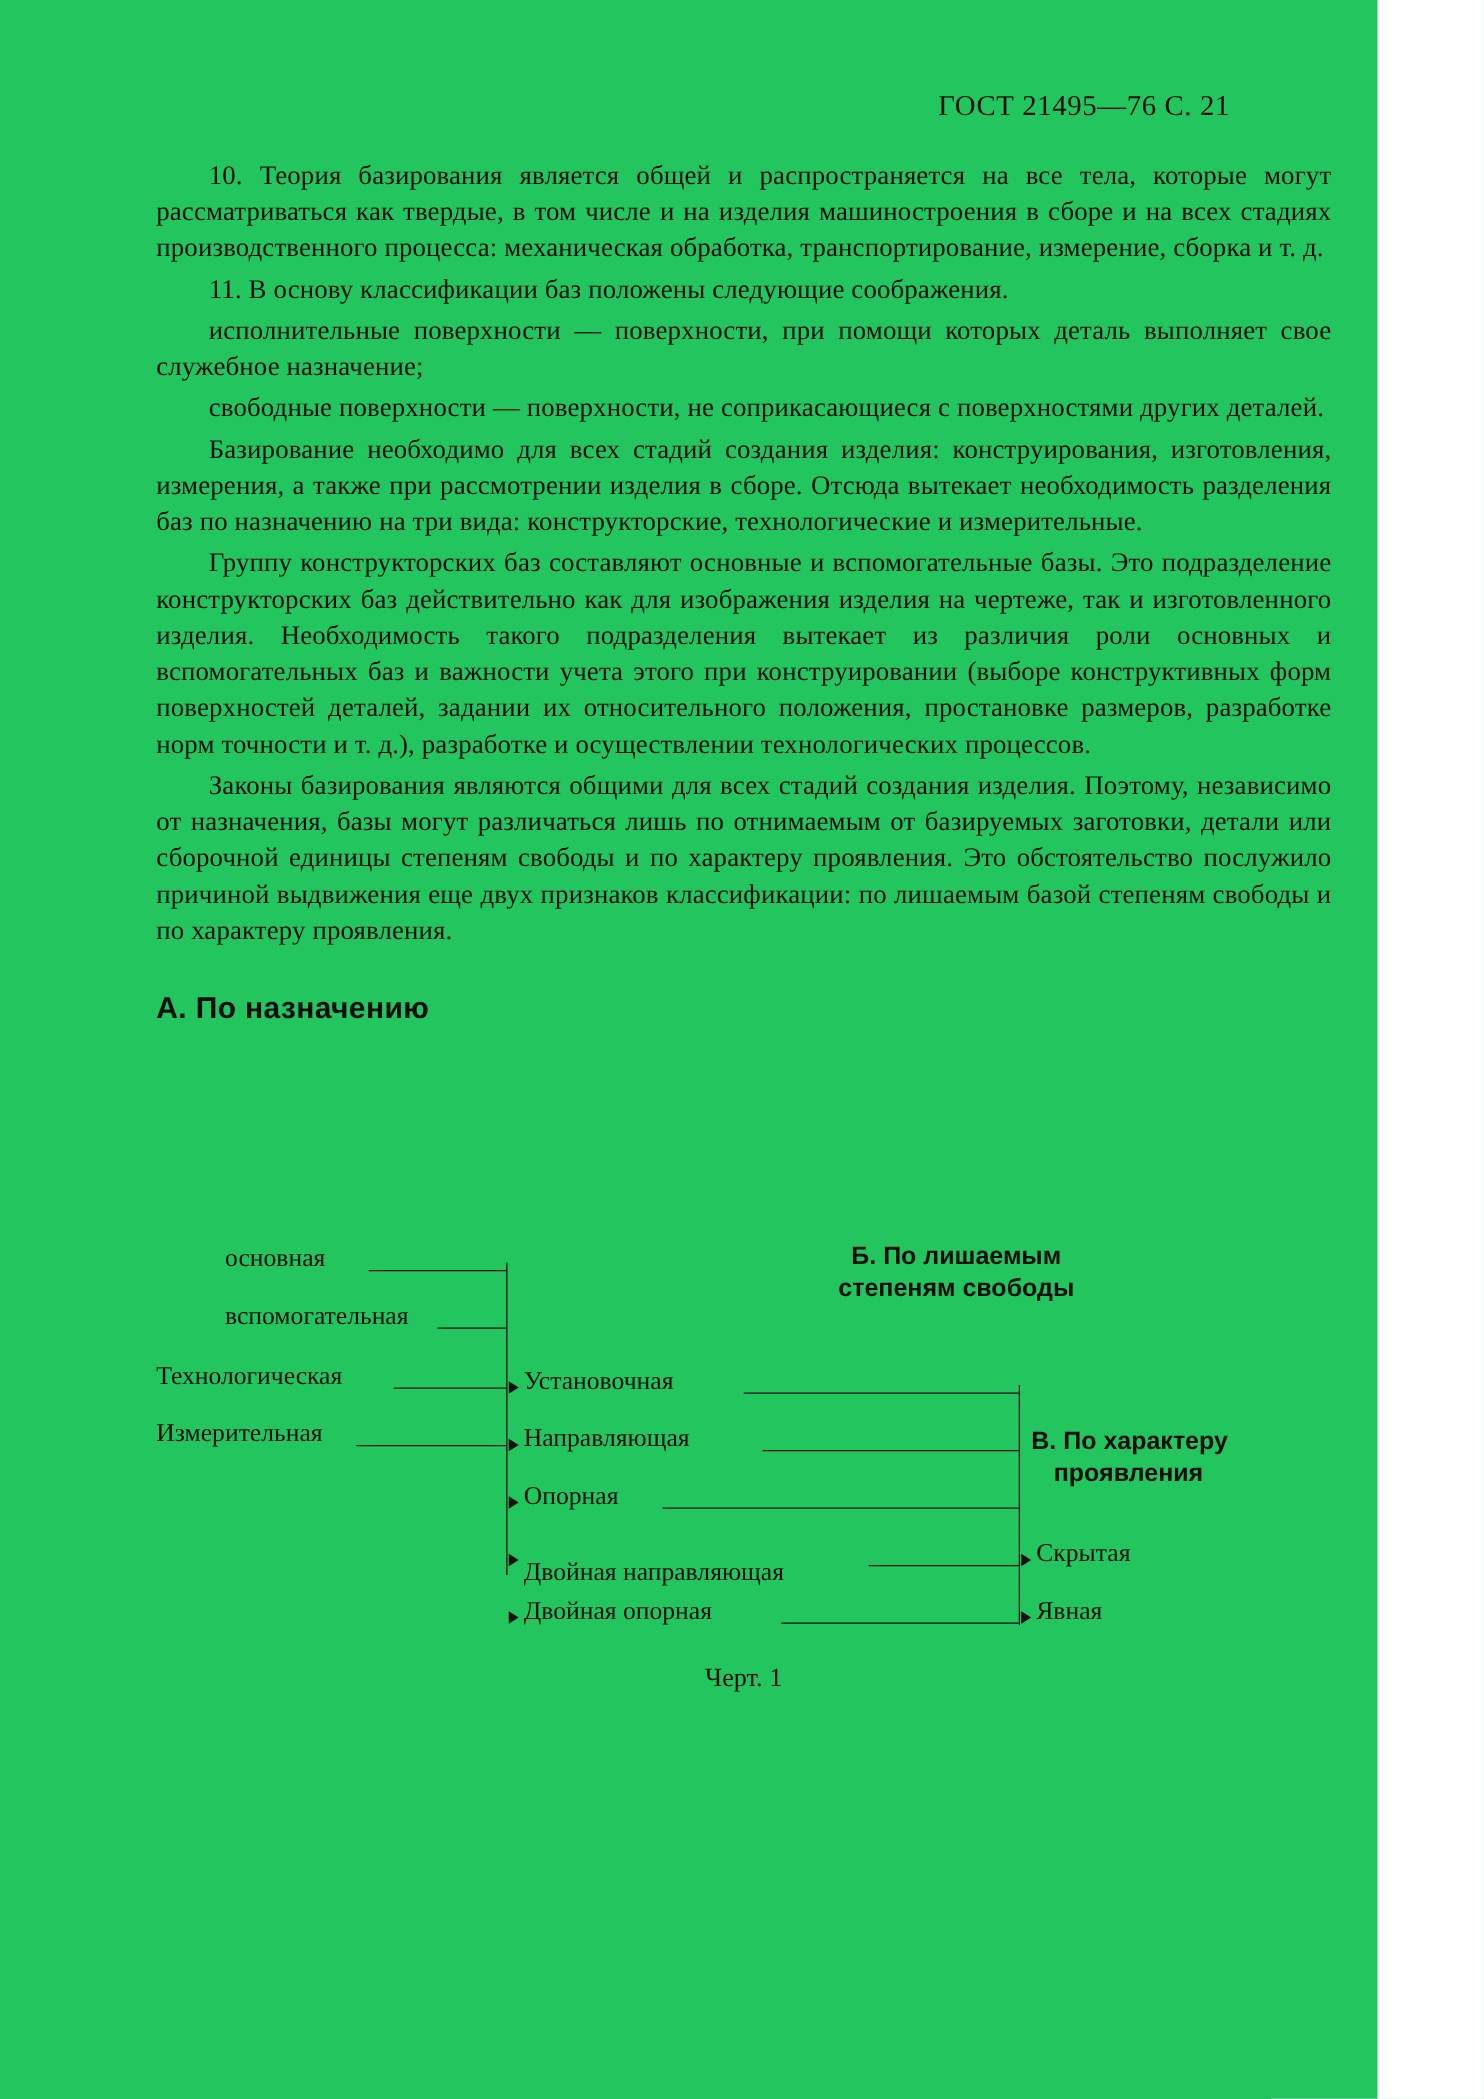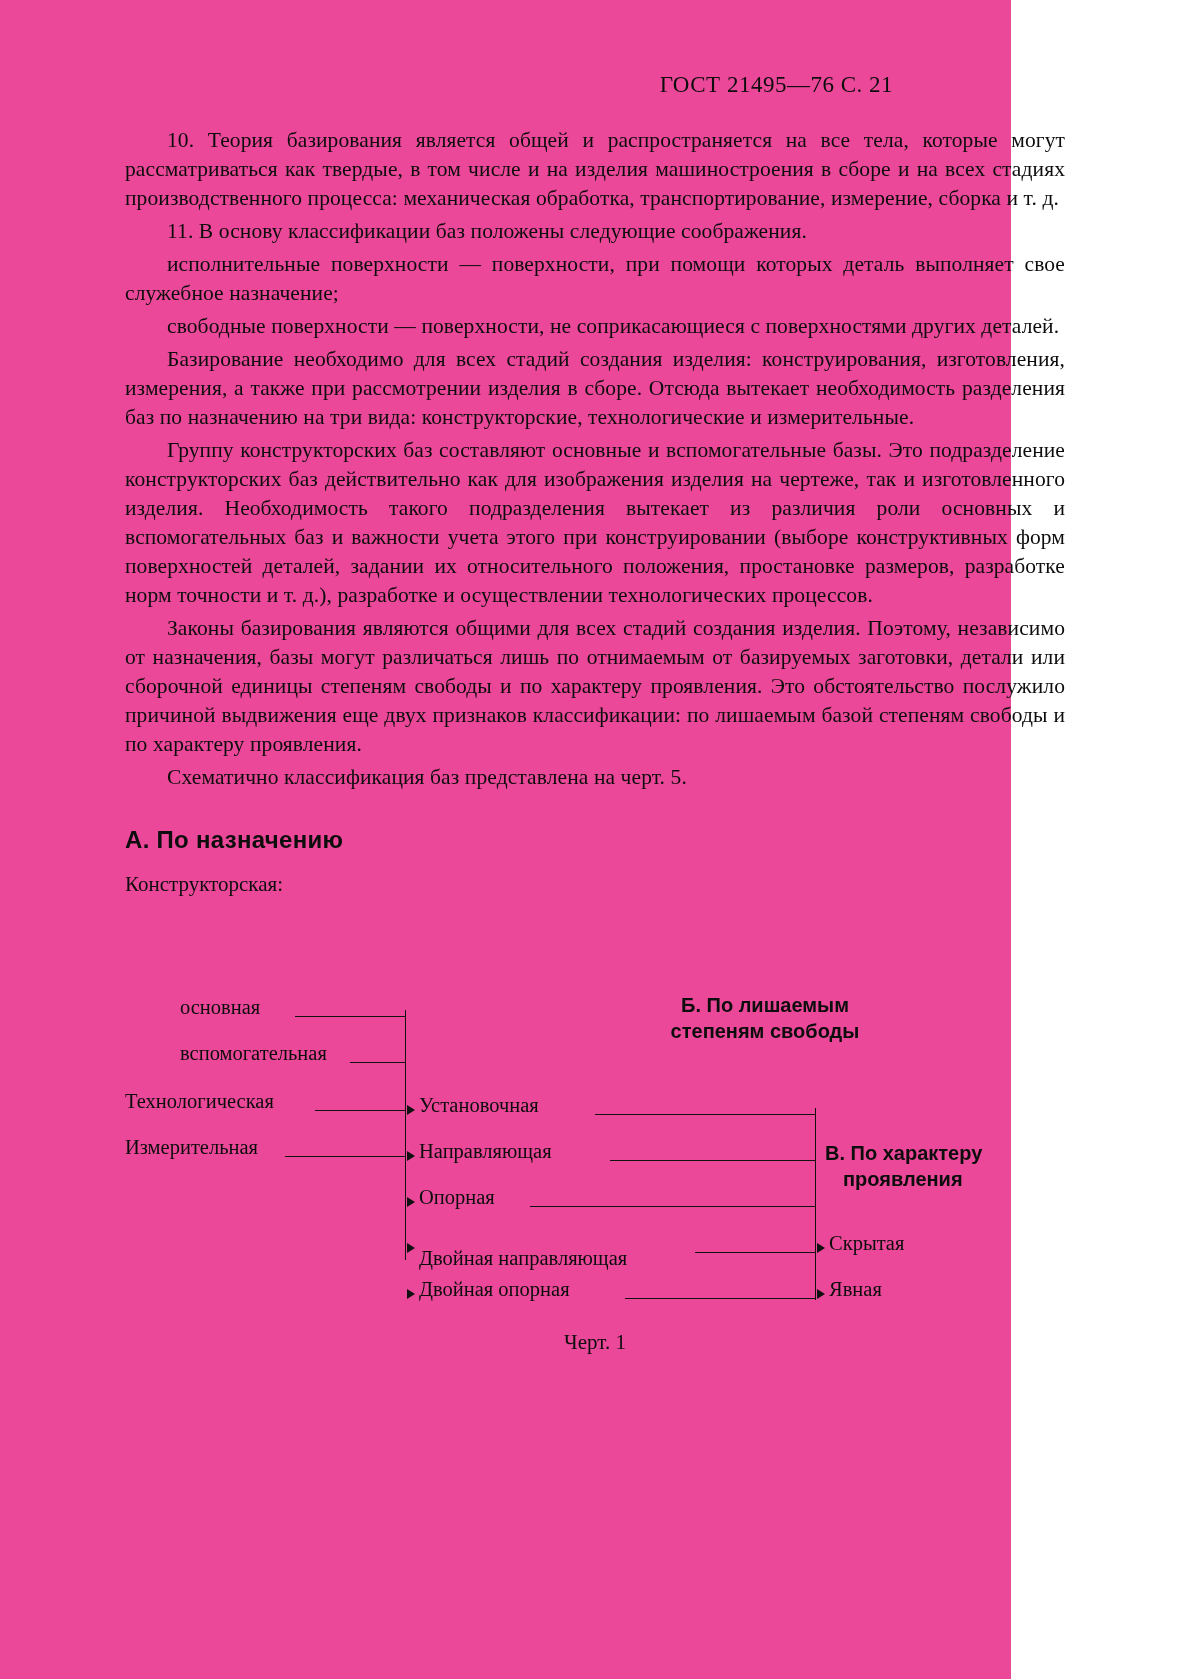--- a/index.html
+++ b/index.html
@@ -11,23 +11,23 @@
     width: 1187px;
     height: 1679px;
     position: relative;
     font-family: "Liberation Serif", serif;
     color: #0d0d0d;
     overflow: hidden;
   }
   .page {
     position: absolute;
     left: 0; top: 0;
-    width: 1011px;
+    width: 1102px;
     height: 1679px;
-    background: #ec4899;
+    background: #22c55e;
   }
   .header {
     position: absolute;
     top: 72px;
     right: 118px;
     font-family: "Liberation Serif", serif;
     font-size: 23px;
     letter-spacing: 0.5px;
     white-space: nowrap;
   }
@@ -115,24 +115,22 @@
   <div class="header">ГОСТ 21495—76 С. 21</div>
 
   <div class="content">
     <p class="body-par">10. Теория базирования является общей и распространяется на все тела, которые могут рассматриваться как твердые, в том числе и на изделия машиностроения в сборе и на всех стадиях производственного процесса: механическая обработка, транспортирование, измерение, сборка и т. д.</p>
     <p class="body-par">11. В основу классификации баз положены следующие соображения.</p>
     <p class="body-par">исполнительные поверхности — поверхности, при помощи которых деталь выполняет свое служебное назначение;</p>
     <p class="body-par">свободные поверхности — поверхности, не соприкасающиеся с поверхностями других деталей.</p>
     <p class="body-par">Базирование необходимо для всех стадий создания изделия: конструирования, изготовления, измерения, а также при рассмотрении изделия в сборе. Отсюда вытекает необходимость разделения баз по назначению на три вида: конструкторские, технологические и измерительные.</p>
     <p class="body-par">Группу конструкторских баз составляют основные и  вспомогательные базы. Это подразделение конструкторских баз действительно как для изображения изделия на чертеже, так и изготовленного изделия.  Необходимость такого подразделения вытекает из различия роли основных и вспомогательных баз  и важности учета этого при конструировании (выборе конструктивных форм поверхностей деталей, задании их относительного  положения, простановке размеров, разработке норм точности и т. д.), разработке и осуществлении технологических процессов.</p>
     <p class="body-par">Законы базирования являются общими для всех стадий создания изделия. Поэтому, независимо от назначения, базы могут различаться лишь по отнимаемым от базируемых заготовки, детали или сборочной единицы степеням свободы и по характеру проявления. Это обстоятельство послужило  причиной  выдвижения еще двух признаков классификации: по лишаемым базой степеням свободы и по характеру проявления.</p>
-    <p class="body-par">Схематично классификация баз представлена на черт. 5.</p>
 
     <div class="section-title">А. По назначению</div>
-    <div class="subsection">Конструкторская:</div>
   </div>
 
   <div class="diagram">
 
     <div class="dg-label" style="left:55px; top:6px;">основная</div>
     <div class="dg-label" style="left:55px; top:52px;">вспомогательная</div>
     <div class="dg-label" style="left:0px;  top:100px;">Технологическая</div>
     <div class="dg-label" style="left:0px;  top:146px;">Измерительная</div>
 
     <div class="leader" style="left:170px; top:26px;  width:110px;"></div>

